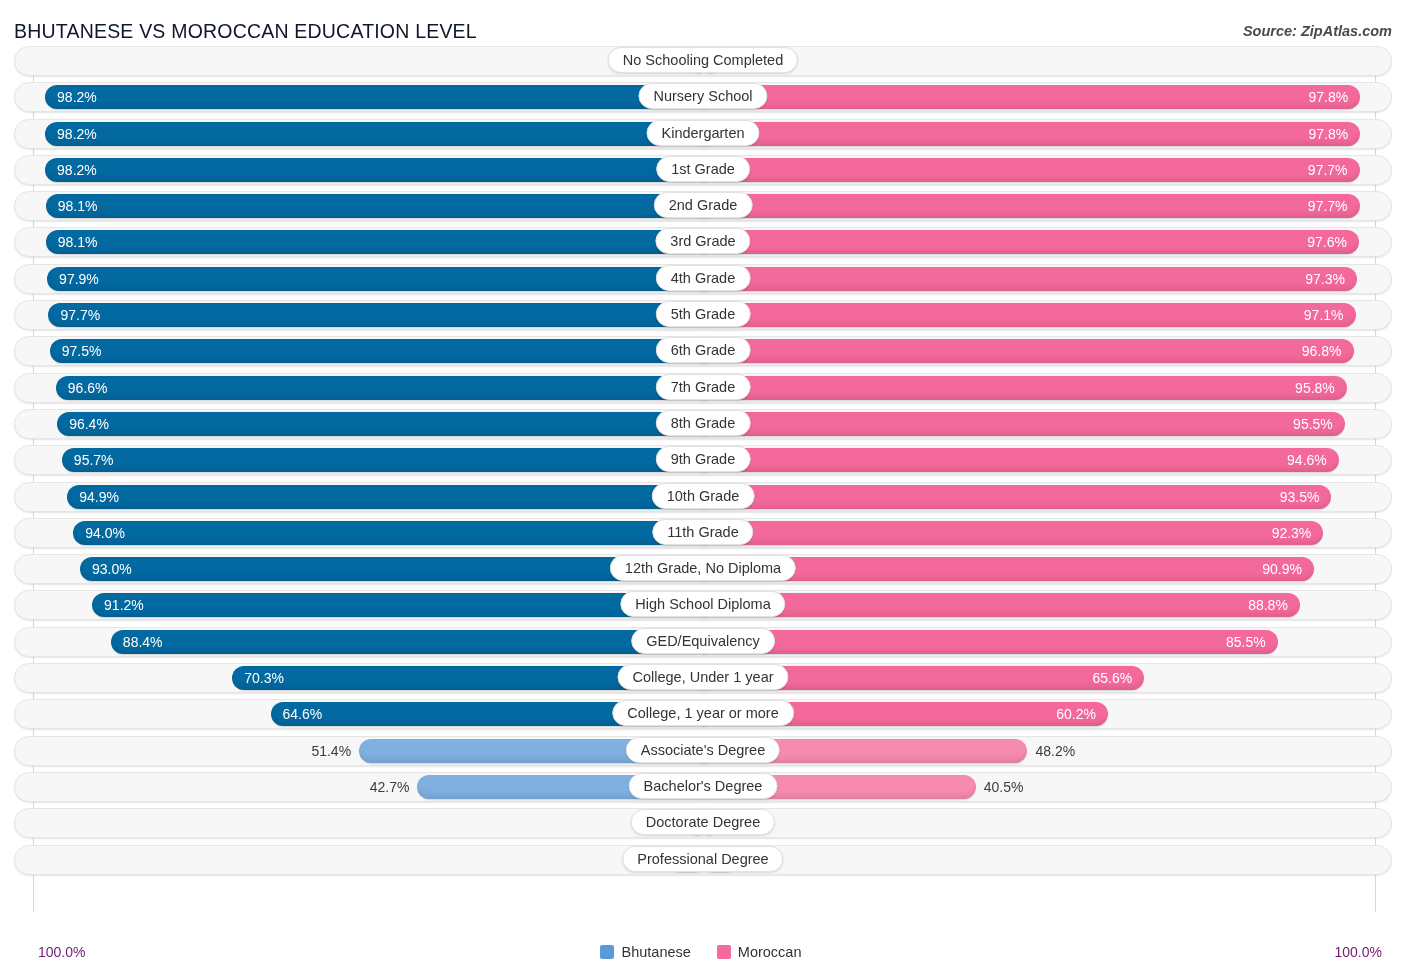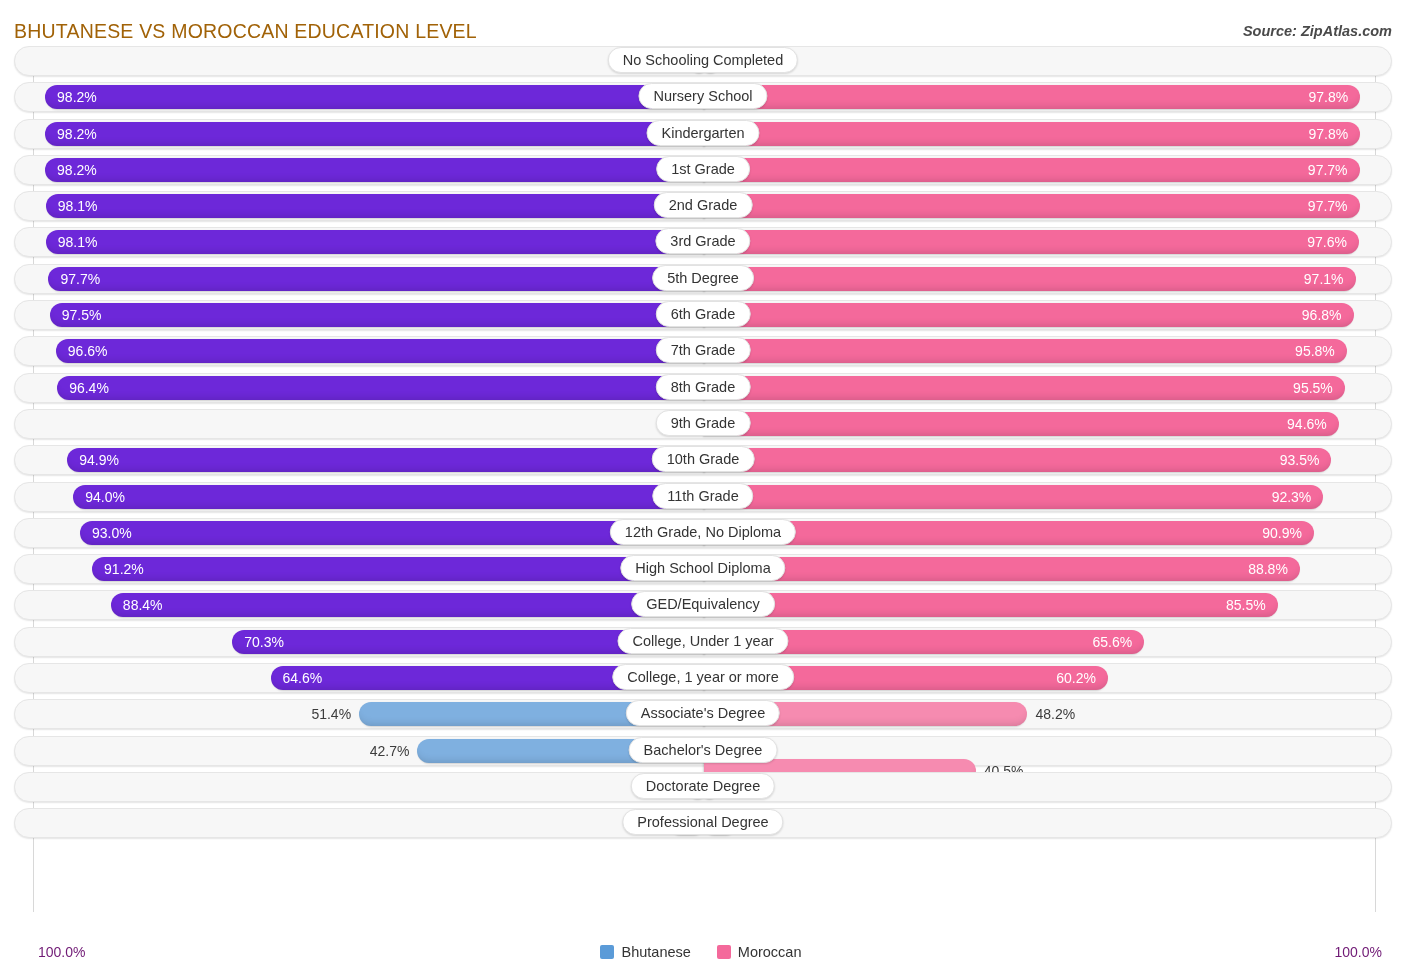--- a/index.html
+++ b/index.html
@@ -28,21 +28,21 @@
     left: 0;
     right: 0;
     height: 62px;
   }
   .chart-title {
     position: absolute;
     left: 14px;
     top: 20px;
     font-size: 19.5px;
     letter-spacing: 0.2px;
-    color: #a16207;
+    color: #0f172a;
     font-weight: 400;
     white-space: nowrap;
   }
   .source {
     position: absolute;
     right: 14px;
     top: 23px;
     font-size: 14.5px;
     font-style: italic;
     font-weight: bold;
@@ -117,21 +117,21 @@
 
   .bar {
     position: absolute;
     top: 0;
     height: 24px;
     box-sizing: border-box;
   }
   .bar-left {
     right: 0;
     border-radius: 13px 0 0 13px;
-    background: #6d28d9;
+    background: #0369a1;
     box-shadow: inset 0 -7px 9px -6px rgba(0,0,0,0.16),
                 1px 1px 2px rgba(0,0,0,0.16);
   }
   .bar-right {
     left: 0;
     border-radius: 0 13px 13px 0;
     background: #f4699b;
     box-shadow: inset 0 -7px 9px -6px rgba(0,0,0,0.16),
                 -1px 1px 2px rgba(0,0,0,0.16);
   }
@@ -329,31 +329,47 @@
                 <span class="val val-in val-right-in">97.6%</span>
               </div>
             </div>
           </div>
           <div class="cat">3rd Grade</div>
         </div>
         <div class="row">
           <div class="track"></div>
           <div class="bars">
             <div class="half half-left">
+              <div class="bar bar-left" title="4th Grade — Bhutanese: 97.9%" style="width: 97.9%;">
+                <span class="val val-in val-left-in">97.9%</span>
+              </div>
+            </div>
+            <div class="half half-right">
+              <div class="bar bar-right" title="4th Grade — Moroccan: 97.3%" style="width: 97.3%;">
+                <span class="val val-in val-right-in">97.3%</span>
+              </div>
+            </div>
+          </div>
+          <div class="cat">4th Grade</div>
+        </div>
+        <div class="row">
+          <div class="track"></div>
+          <div class="bars">
+            <div class="half half-left">
               <div class="bar bar-left" title="5th Grade — Bhutanese: 97.7%" style="width: 97.7%;">
                 <span class="val val-in val-left-in">97.7%</span>
               </div>
             </div>
             <div class="half half-right">
               <div class="bar bar-right" title="5th Grade — Moroccan: 97.1%" style="width: 97.1%;">
                 <span class="val val-in val-right-in">97.1%</span>
               </div>
             </div>
           </div>
-          <div class="cat">5th Degree</div>
+          <div class="cat">5th Grade</div>
         </div>
         <div class="row">
           <div class="track"></div>
           <div class="bars">
             <div class="half half-left">
               <div class="bar bar-left" title="6th Grade — Bhutanese: 97.5%" style="width: 97.5%;">
                 <span class="val val-in val-left-in">97.5%</span>
               </div>
             </div>
             <div class="half half-right">
@@ -392,20 +408,25 @@
               <div class="bar bar-right" title="8th Grade — Moroccan: 95.5%" style="width: 95.5%;">
                 <span class="val val-in val-right-in">95.5%</span>
               </div>
             </div>
           </div>
           <div class="cat">8th Grade</div>
         </div>
         <div class="row">
           <div class="track"></div>
           <div class="bars">
+            <div class="half half-left">
+              <div class="bar bar-left" title="9th Grade — Bhutanese: 95.7%" style="width: 95.7%;">
+                <span class="val val-in val-left-in">95.7%</span>
+              </div>
+            </div>
             <div class="half half-right">
               <div class="bar bar-right" title="9th Grade — Moroccan: 94.6%" style="width: 94.6%;">
                 <span class="val val-in val-right-in">94.6%</span>
               </div>
             </div>
           </div>
           <div class="cat">9th Grade</div>
         </div>
         <div class="row">
           <div class="track"></div>
@@ -537,21 +558,21 @@
         </div>
         <div class="row">
           <div class="track"></div>
           <div class="bars">
             <div class="half half-left">
               <div class="bar bar-left mid" title="Bachelor's Degree — Bhutanese: 42.7%" style="width: 42.7%;">
                 <span class="val val-out val-left-out">42.7%</span>
               </div>
             </div>
             <div class="half half-right">
-              <div class="bar bar-right mid" title="Bachelor's Degree — Moroccan: 40.5%" style="width: 40.5%; margin-top: 20px;">
+              <div class="bar bar-right mid" title="Bachelor's Degree — Moroccan: 40.5%" style="width: 40.5%;">
                 <span class="val val-out val-right-out">40.5%</span>
               </div>
             </div>
           </div>
           <div class="cat">Bachelor's Degree</div>
         </div>
         <div class="row">
           <div class="track"></div>
           <div class="bars">
             <div class="half half-left">

